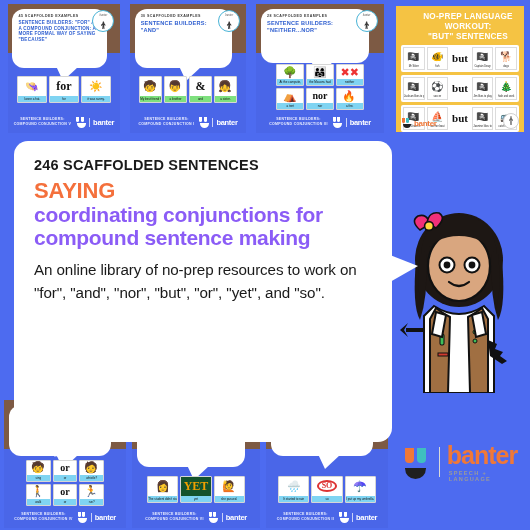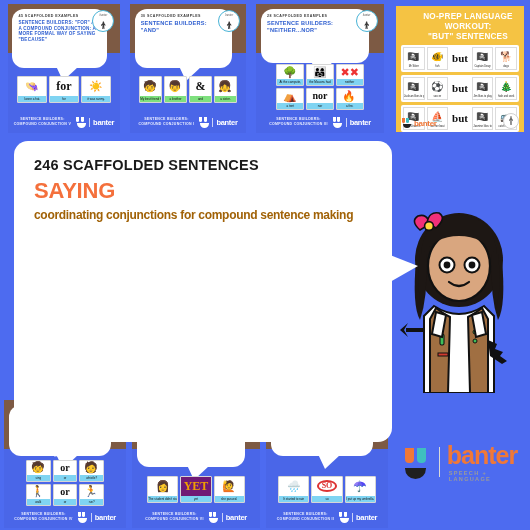--- a/index.html
+++ b/index.html
@@ -151,21 +151,21 @@
   }
   .hero-eyebrow{
     font-size:14.5px;font-weight:700;color:#1a1a1a;letter-spacing:.2px;
     margin-bottom:6px;
   }
   .hero-h1{
     font-size:22px;line-height:24px;font-weight:800;color:#f4703c;
     letter-spacing:-.2px;
   }
   .hero-h2{
-    font-size:12px;line-height:22.5px;font-weight:800;color:#a16207;
+    font-size:21px;line-height:22.5px;font-weight:800;color:#8b5cf6;
     letter-spacing:-.3px;margin-top:1px;
   }
   .hero-body{
     font-size:15.2px;line-height:23px;color:#1a1a1a;margin-top:9px;
     letter-spacing:-.1px;
   }
 
   
   .girl{position:absolute;left:400px;top:208px;width:118px;height:185px;z-index:15;}
 
@@ -496,21 +496,21 @@
     <div class="roundel">
         <div class="sig">banter</div>
         <div class="fig"></div>
       </div>
     <div class="strips" style="bottom:18%;left:12%;right:12%;">
       <div class="strip">
         <div class="cellbox">
             <div class="cell-art">👩</div>
             <div class="cell-lab blue">The student didn't study for the test,</div>
           </div>
-        <div class="cellbox" style="background:#701a75;">
+        <div class="cellbox" style="background:#14532d;">
             <div class="cell-art">
               <span class="cell-word" style="color:#f0a000;">YET</span>
             </div>
             <div class="cell-lab blue">yet</div>
           </div>
         <div class="cellbox">
             <div class="cell-art">🙋</div>
             <div class="cell-lab blue">she passed.</div>
           </div>
       </div>
@@ -620,20 +620,21 @@
     <path d="M36 104 l-4 22 l10 3 l4 -22 Z" fill="#fff" stroke="#111" stroke-width="2"></path>
     <path d="M82 104 l4 22 l-10 3 l-4 -22 Z" fill="#fff" stroke="#111" stroke-width="2"></path>
 
     <path d="M88 132 l9 4 l-2 5 l8 3 l-3 4 l7 5 l-5 3 l-12 -8 Z" fill="#111"></path>
   </svg>
 
   <div class="hero">
     <div class="hero-eyebrow">246 SCAFFOLDED SENTENCES</div>
     <div class="hero-h1">SAYING</div>
     <div class="hero-h2">coordinating conjunctions for compound sentence making</div>
+    <div class="hero-body">An online library of no-prep resources to work on "for", "and", "nor", "but", "or", "yet", and "so".</div>
   </div>
 
   <div class="blogo">
     <div class="marks">
       <div class="q q1"></div>
         <div class="q q2"></div>
         <div class="bowl"></div>
     </div>
     <div class="divider"></div>
     <div class="wordwrap">

